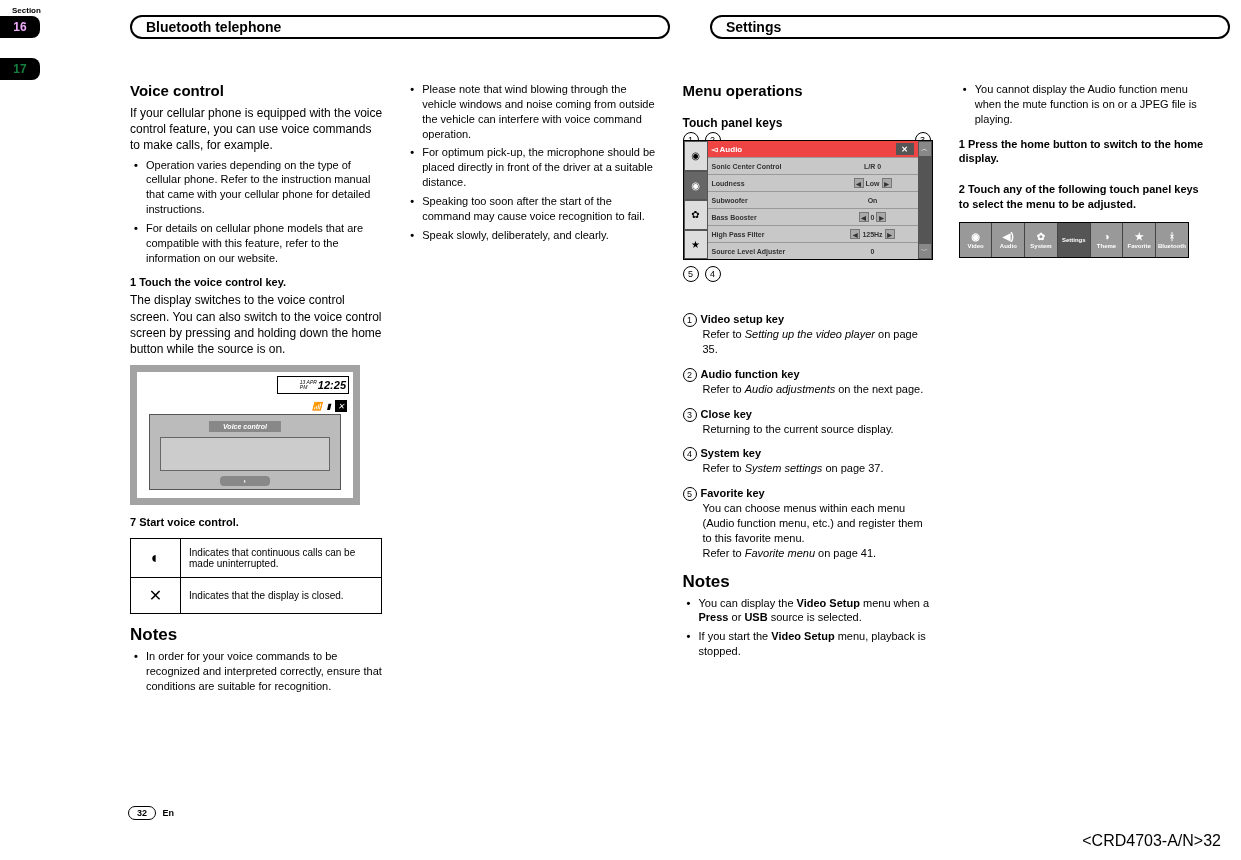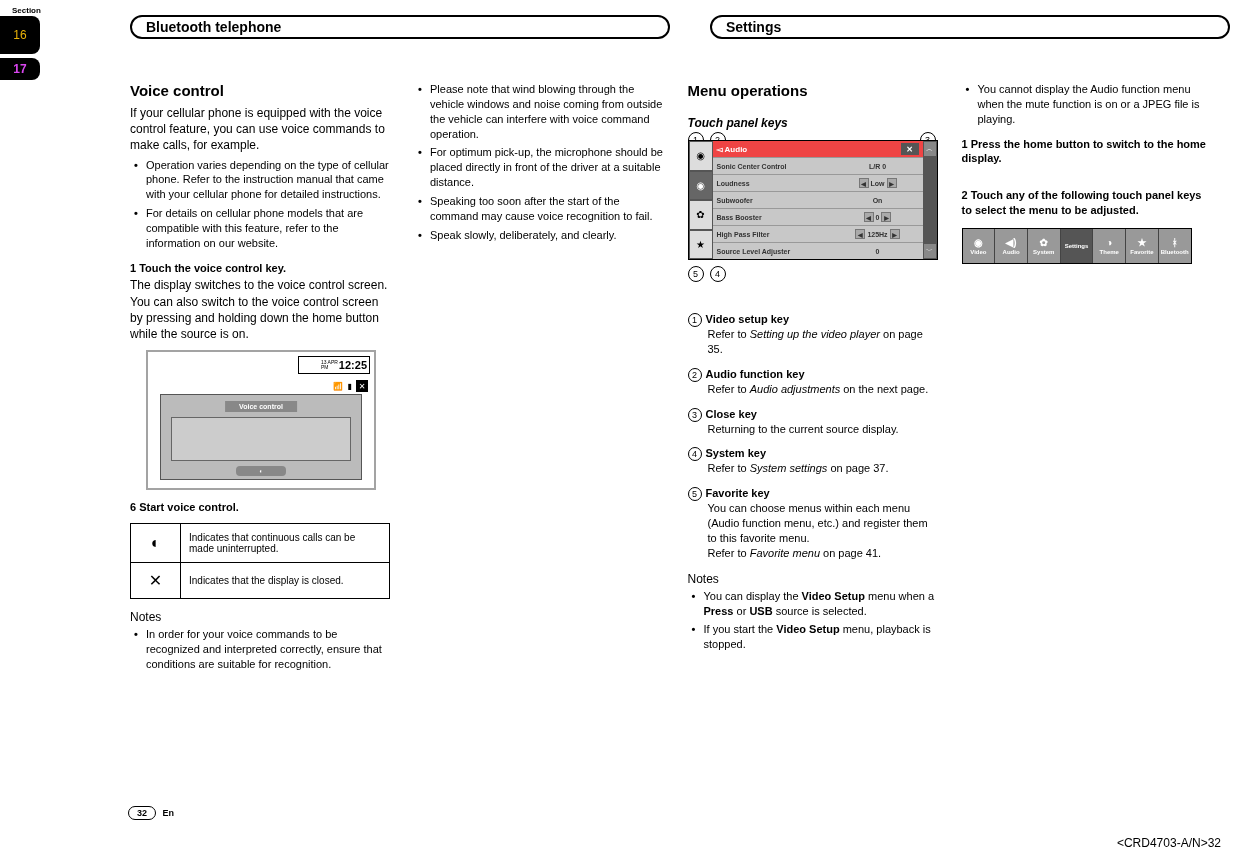--- a/index.html
+++ b/index.html
@@ -1,34 +1,34 @@
 <!DOCTYPE html>
 <html><head>
 <meta charset="utf-8">
 <style>
   * { margin: 0; padding: 0; box-sizing: border-box; }
   body { font-family: Arial, Helvetica, sans-serif; font-size: 11px; color: #000; background: #fff; width: 1241px; height: 860px; position: relative; }
   .page { position: relative; width: 100%; height: 100%; }
   .section-label { position: absolute; top: 6px; left: 12px; font-size: 8px; font-weight: bold; }
-  .tab16 { position: absolute; top: 16px; left: 0; width: 40px; height: 38px; background: #000; color: #eab308; font-weight: normal; font-size: 12px; display: flex; align-items: center; justify-content: center; border-radius: 0 8px 8px 0; }
-  .tab17 { position: absolute; top: 58px; left: 0; width: 40px; height: 22px; background: #000; color: #d946ef; font-weight: bold; font-size: 12px; display: flex; align-items: center; justify-content: center; border-radius: 0 8px 8px 0; }
+  .tab16 { position: absolute; top: 16px; left: 0; width: 40px; height: 22px; background: #000; color: #f0abfc; font-weight: bold; font-size: 12px; display: flex; align-items: center; justify-content: center; border-radius: 0 8px 8px 0; }
+  .tab17 { position: absolute; top: 58px; left: 0; width: 40px; height: 22px; background: #000; color: #15803d; font-weight: bold; font-size: 12px; display: flex; align-items: center; justify-content: center; border-radius: 0 8px 8px 0; }
   .header-bar { position: absolute; height: 24px; border: 2px solid #000; border-radius: 12px; display: flex; align-items: center; padding: 0 14px; font-weight: bold; font-size: 14px; }
   .header-left { top: 15px; left: 130px; width: 540px; }
   .header-right { top: 15px; left: 710px; width: 520px; }
   .content { position: absolute; top: 82px; left: 130px; right: 30px; display: flex; gap: 24px; }
   .col { width: 260px; }
   h2 { font-size: 15px; font-weight: bold; margin-bottom: 6px; }
-  h3 { font-size: 12px; font-weight: bold; margin-bottom: 6px; margin-top: 17px; font-style: italic; }
+  h3 { font-size: 12px; font-weight: bold; margin-bottom: 6px; margin-top: 17px; }
   p { font-size: 12px; line-height: 1.35; margin-bottom: 4px; }
   ul.bullets { list-style: none; padding: 0; margin-bottom: 6px; }
   ul.bullets > li { position: relative; padding-left: 16px; font-size: 11px; line-height: 1.35; margin-bottom: 4px; }
   ul.bullets > li::before { content: "•"; position: absolute; left: 4px; font-weight: bold; }
   .step-hd { font-size: 11px; font-weight: bold; margin-top: 10px; margin-bottom: 2px; }
-  .notes-hd { font-size: 12px; font-weight: normal; margin-top: 10px; margin-bottom: 2px; }
-  .vc-screen { border: 2px solid #a3a3a3; width: 230px; height: 140px; margin: 8px 16px; position: relative; background: #fff; }
+  .notes-hd { font-size: 17px; font-weight: bold; margin-top: 10px; margin-bottom: 2px; }
+  .vc-screen { border: 7px solid #a3a3a3; width: 230px; height: 140px; margin: 8px 0; position: relative; background: #fff; font-style: italic; }
   .vc-topbar { position: absolute; top: 4px; right: 4px; width: 72px; height: 18px; border: 1px solid #000; font-size: 7px; display: flex; align-items: center; justify-content: flex-end; padding: 0 2px; }
   .vc-iconbar { position: absolute; top: 28px; right: 6px; font-size: 8px; display:flex; gap:4px; align-items:center;}
   .vc-close { width:12px;height:12px;background:#000;color:#fff;display:flex;align-items:center;justify-content:center;font-size:8px;}
   .vc-main { position: absolute; top: 42px; left: 12px; right: 12px; bottom: 8px; border: 1px solid #555; background: #bbb; }
   .vc-label { position:absolute; top:6px; left:50%; transform:translateX(-50%); background:#888; color:#fff; font-size:7px; font-weight:bold; padding:2px 14px;}
   .vc-inner { position:absolute; top:22px; left:10px; right:10px; bottom:18px; border:1px solid #666; background:#ccc;}
   .vc-foot { position:absolute; bottom:3px; left:50%; transform:translateX(-50%); width:50px; height:10px; background:#888; border-radius:4px; font-size:6px; color:#fff; display:flex;align-items:center;justify-content:center;}
   .icon-table { width: 100%; border-collapse: collapse; margin: 8px 0; }
   .icon-table td { border: 1px solid #000; padding: 8px; font-size: 10px; vertical-align: middle; }
   .icon-table .ic { width: 50px; text-align: center; font-size: 16px; }
@@ -54,21 +54,21 @@
   .keylist .num { display:inline-block; width:14px; height:14px; border:1px solid #000; border-radius:50%; text-align:center; font-size:9px; line-height:13px; margin-right:4px;}
   .keylist .kname { font-weight:bold; }
   .keylist .kdesc { display:block; padding-left:20px; }
   .iconbar { border:1px solid #000; width:230px; height:36px; margin-top:10px; display:flex; }
   .iconbar .bcell { flex:1; border-right:1px solid #444; background:#999; display:flex; flex-direction:column; align-items:center; justify-content:center; font-size:6px; color:#fff; font-weight:bold; gap:1px;}
   .iconbar .bcell.dark { background:#555;}
   .iconbar .bcell:last-child{border-right:none;}
   .iconbar .ig { font-size:10px; }
   .pagefoot { position:absolute; bottom:40px; left:128px; font-size:9px; font-weight:bold;margin-top:6px; }
   .pagefoot .pnum { display:inline-block; border:1px solid #000; border-radius:10px; padding:1px 8px; margin-right:4px;}
-  .docref { position:absolute; bottom:10px; right:20px; font-size:12px;text-align:center; }
+  .docref { position:absolute; bottom:10px; right:20px; font-size:16px;text-align:center; }
   em { font-style: italic; }
 </style>
 </head>
 <body>
 
 <div class="page">
   <div class="section-label">Section</div>
   <div class="tab16">16</div>
   <div class="tab17">17</div>
   <div class="header-bar header-left">Bluetooth telephone</div>
@@ -99,21 +99,21 @@
           <span>▮</span>
           <span class="vc-close">✕</span>
         </div>
         <div class="vc-main">
           <div class="vc-label">Voice control</div>
           <div class="vc-inner"></div>
           <div class="vc-foot">◐</div>
         </div>
       </div>
 
-      <p class="step-hd">6    Start voice control.</p>
+      <p class="step-hd">7    Start voice control.</p>
 
       <table class="icon-table">
         <tbody>
             <tr>
           <td class="ic">◐</td>
           <td>Indicates that continuous calls can be made uninterrupted.</td>
         </tr>
         <tr>
           <td class="ic">✕</td>
           <td>Indicates that the display is closed.</td>
@@ -232,21 +232,21 @@
           <span>If you start the </span><b>Video Setup</b><span> menu, playback is stopped.</span>
         </li>
       </ul>
     </div>
 
     <div class="col">
       <ul class="bullets">
         <li>You cannot display the Audio function menu when the mute function is on or a JPEG file is playing.</li>
       </ul>
       <p class="step-hd">1    Press the home button to switch to the home display.</p>
-      <p class="step-hd" style="margin-top:22px;">2    Touch any of the following touch panel keys to select the menu to be adjusted.</p>
+      <p class="step-hd" style="margin-top:16px;">2    Touch any of the following touch panel keys to select the menu to be adjusted.</p>
 
       <div class="iconbar" id="iconbar">
           <div class="bcell">
             <span class="ig">◉</span>
             <span>Video</span>
           </div>
           <div class="bcell">
             <span class="ig">◀)</span>
             <span>Audio</span>
           </div>

